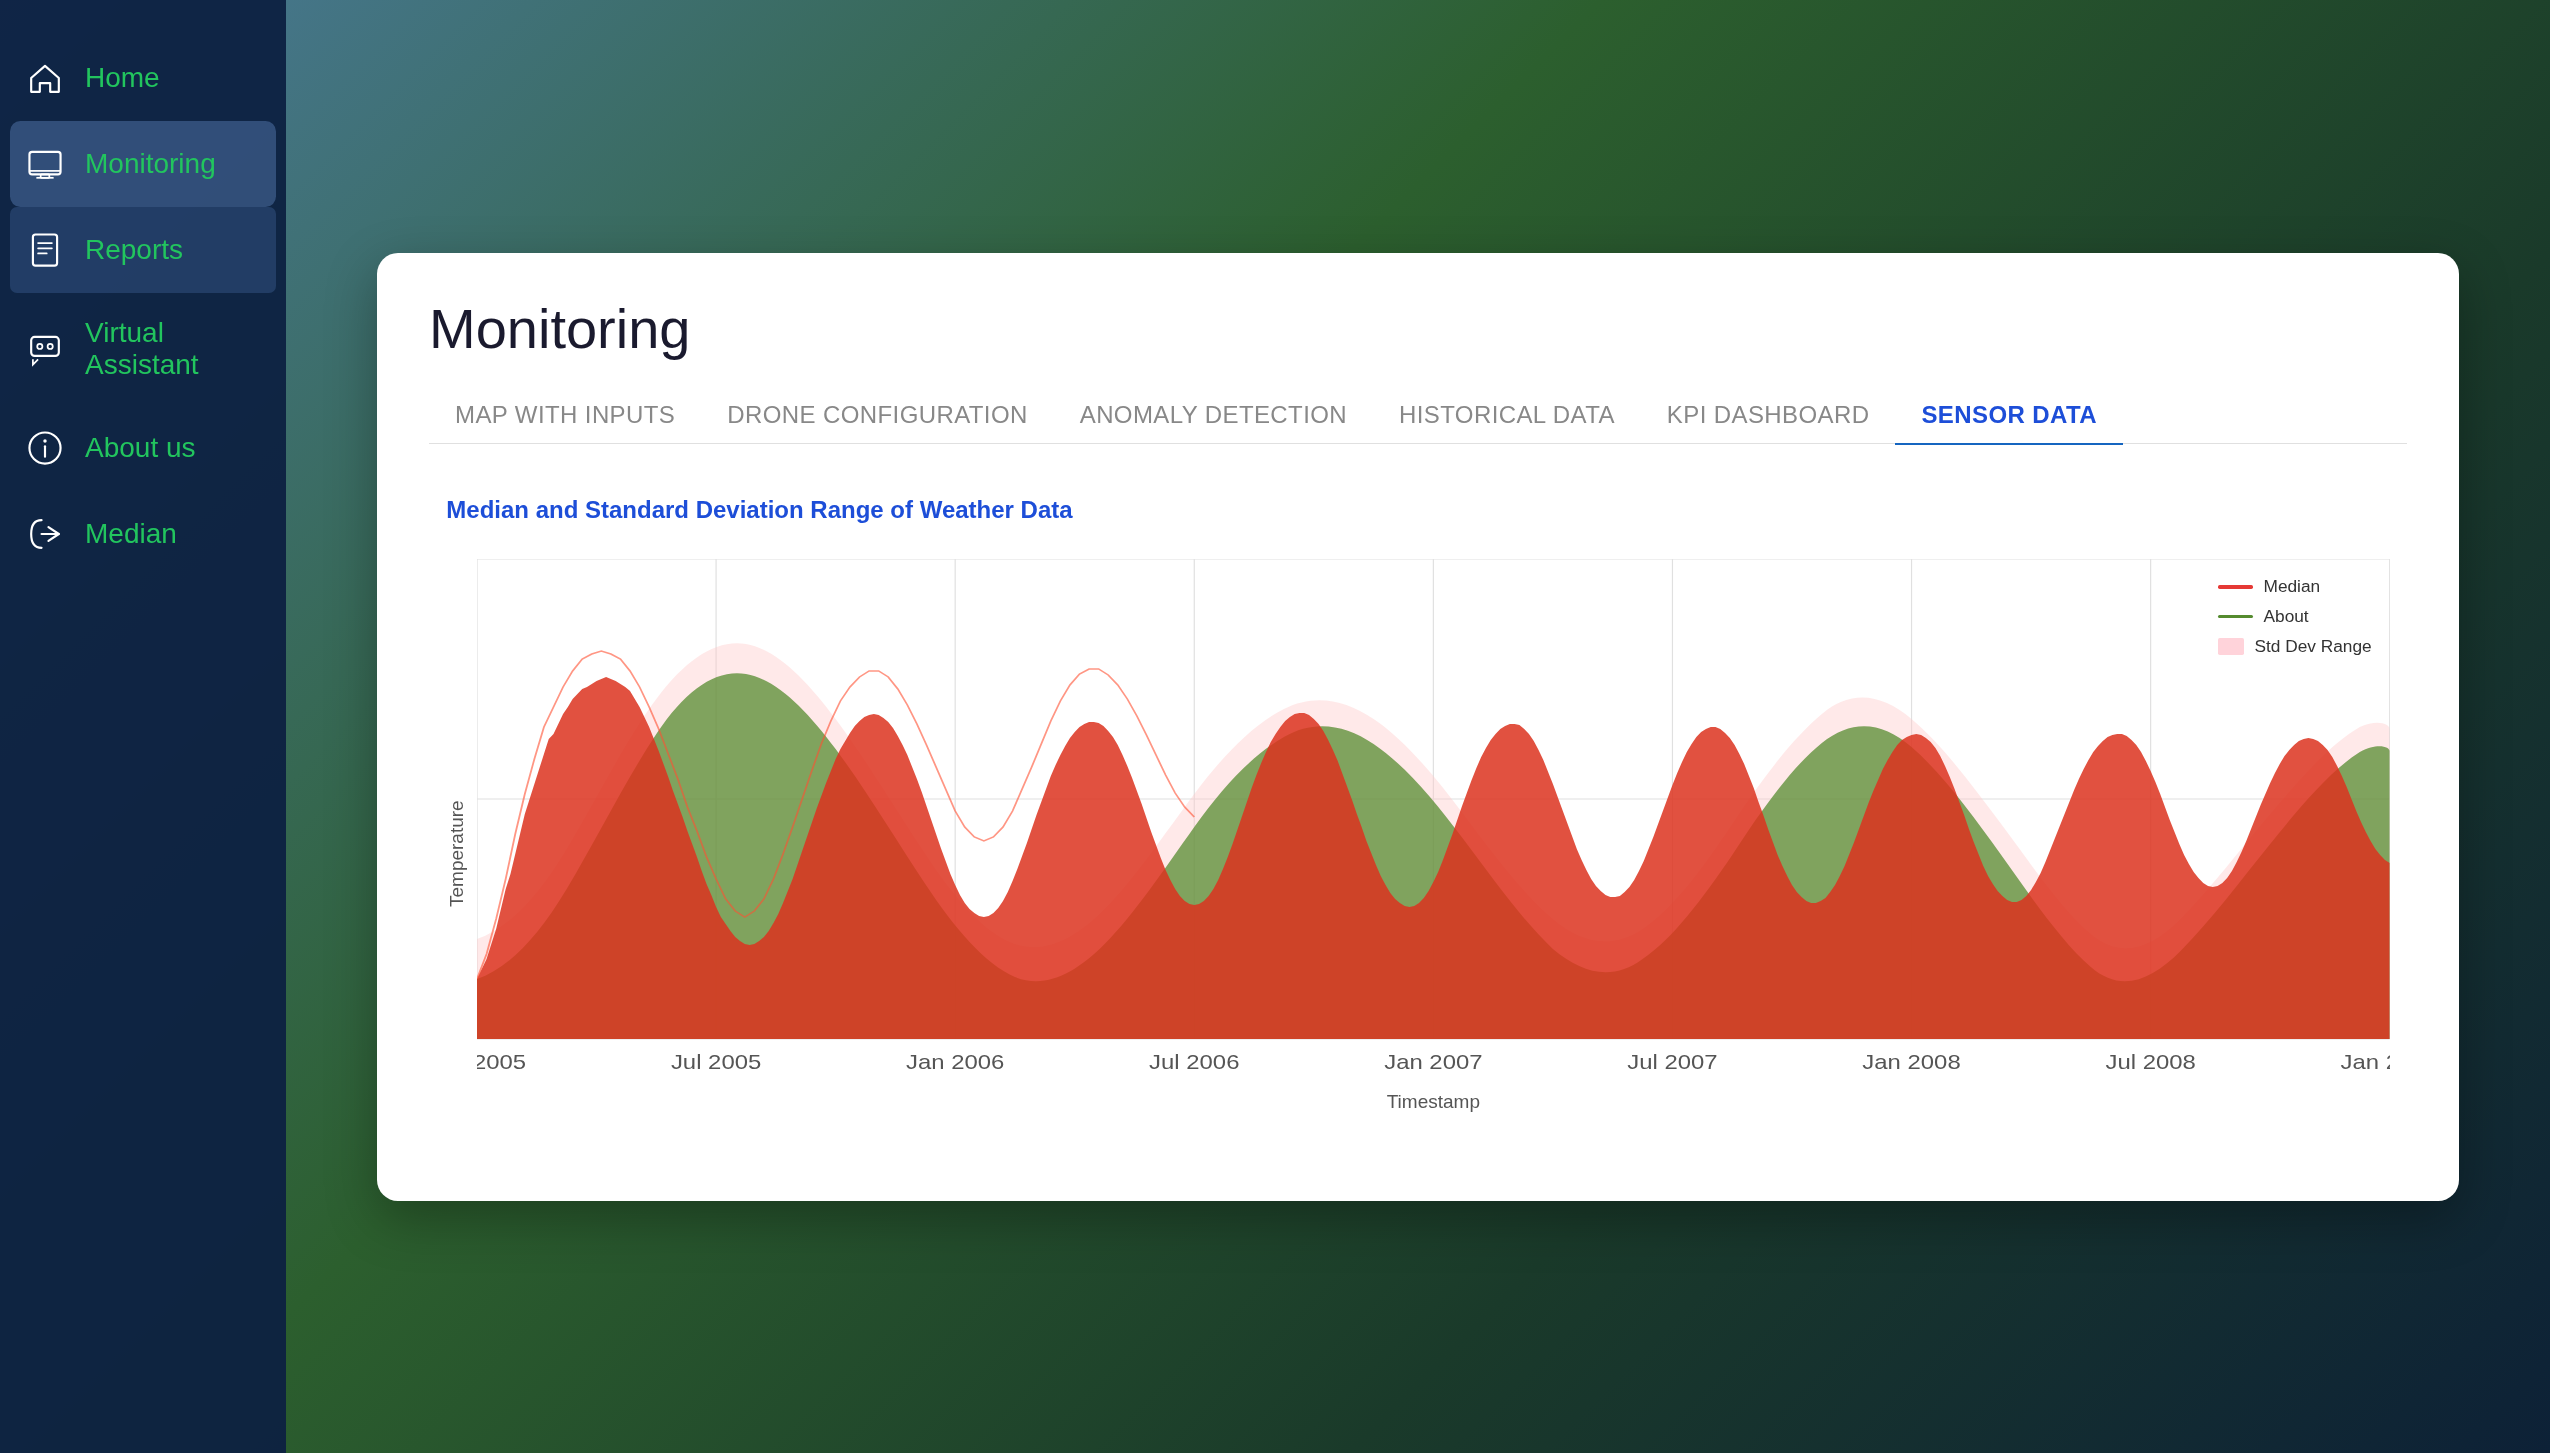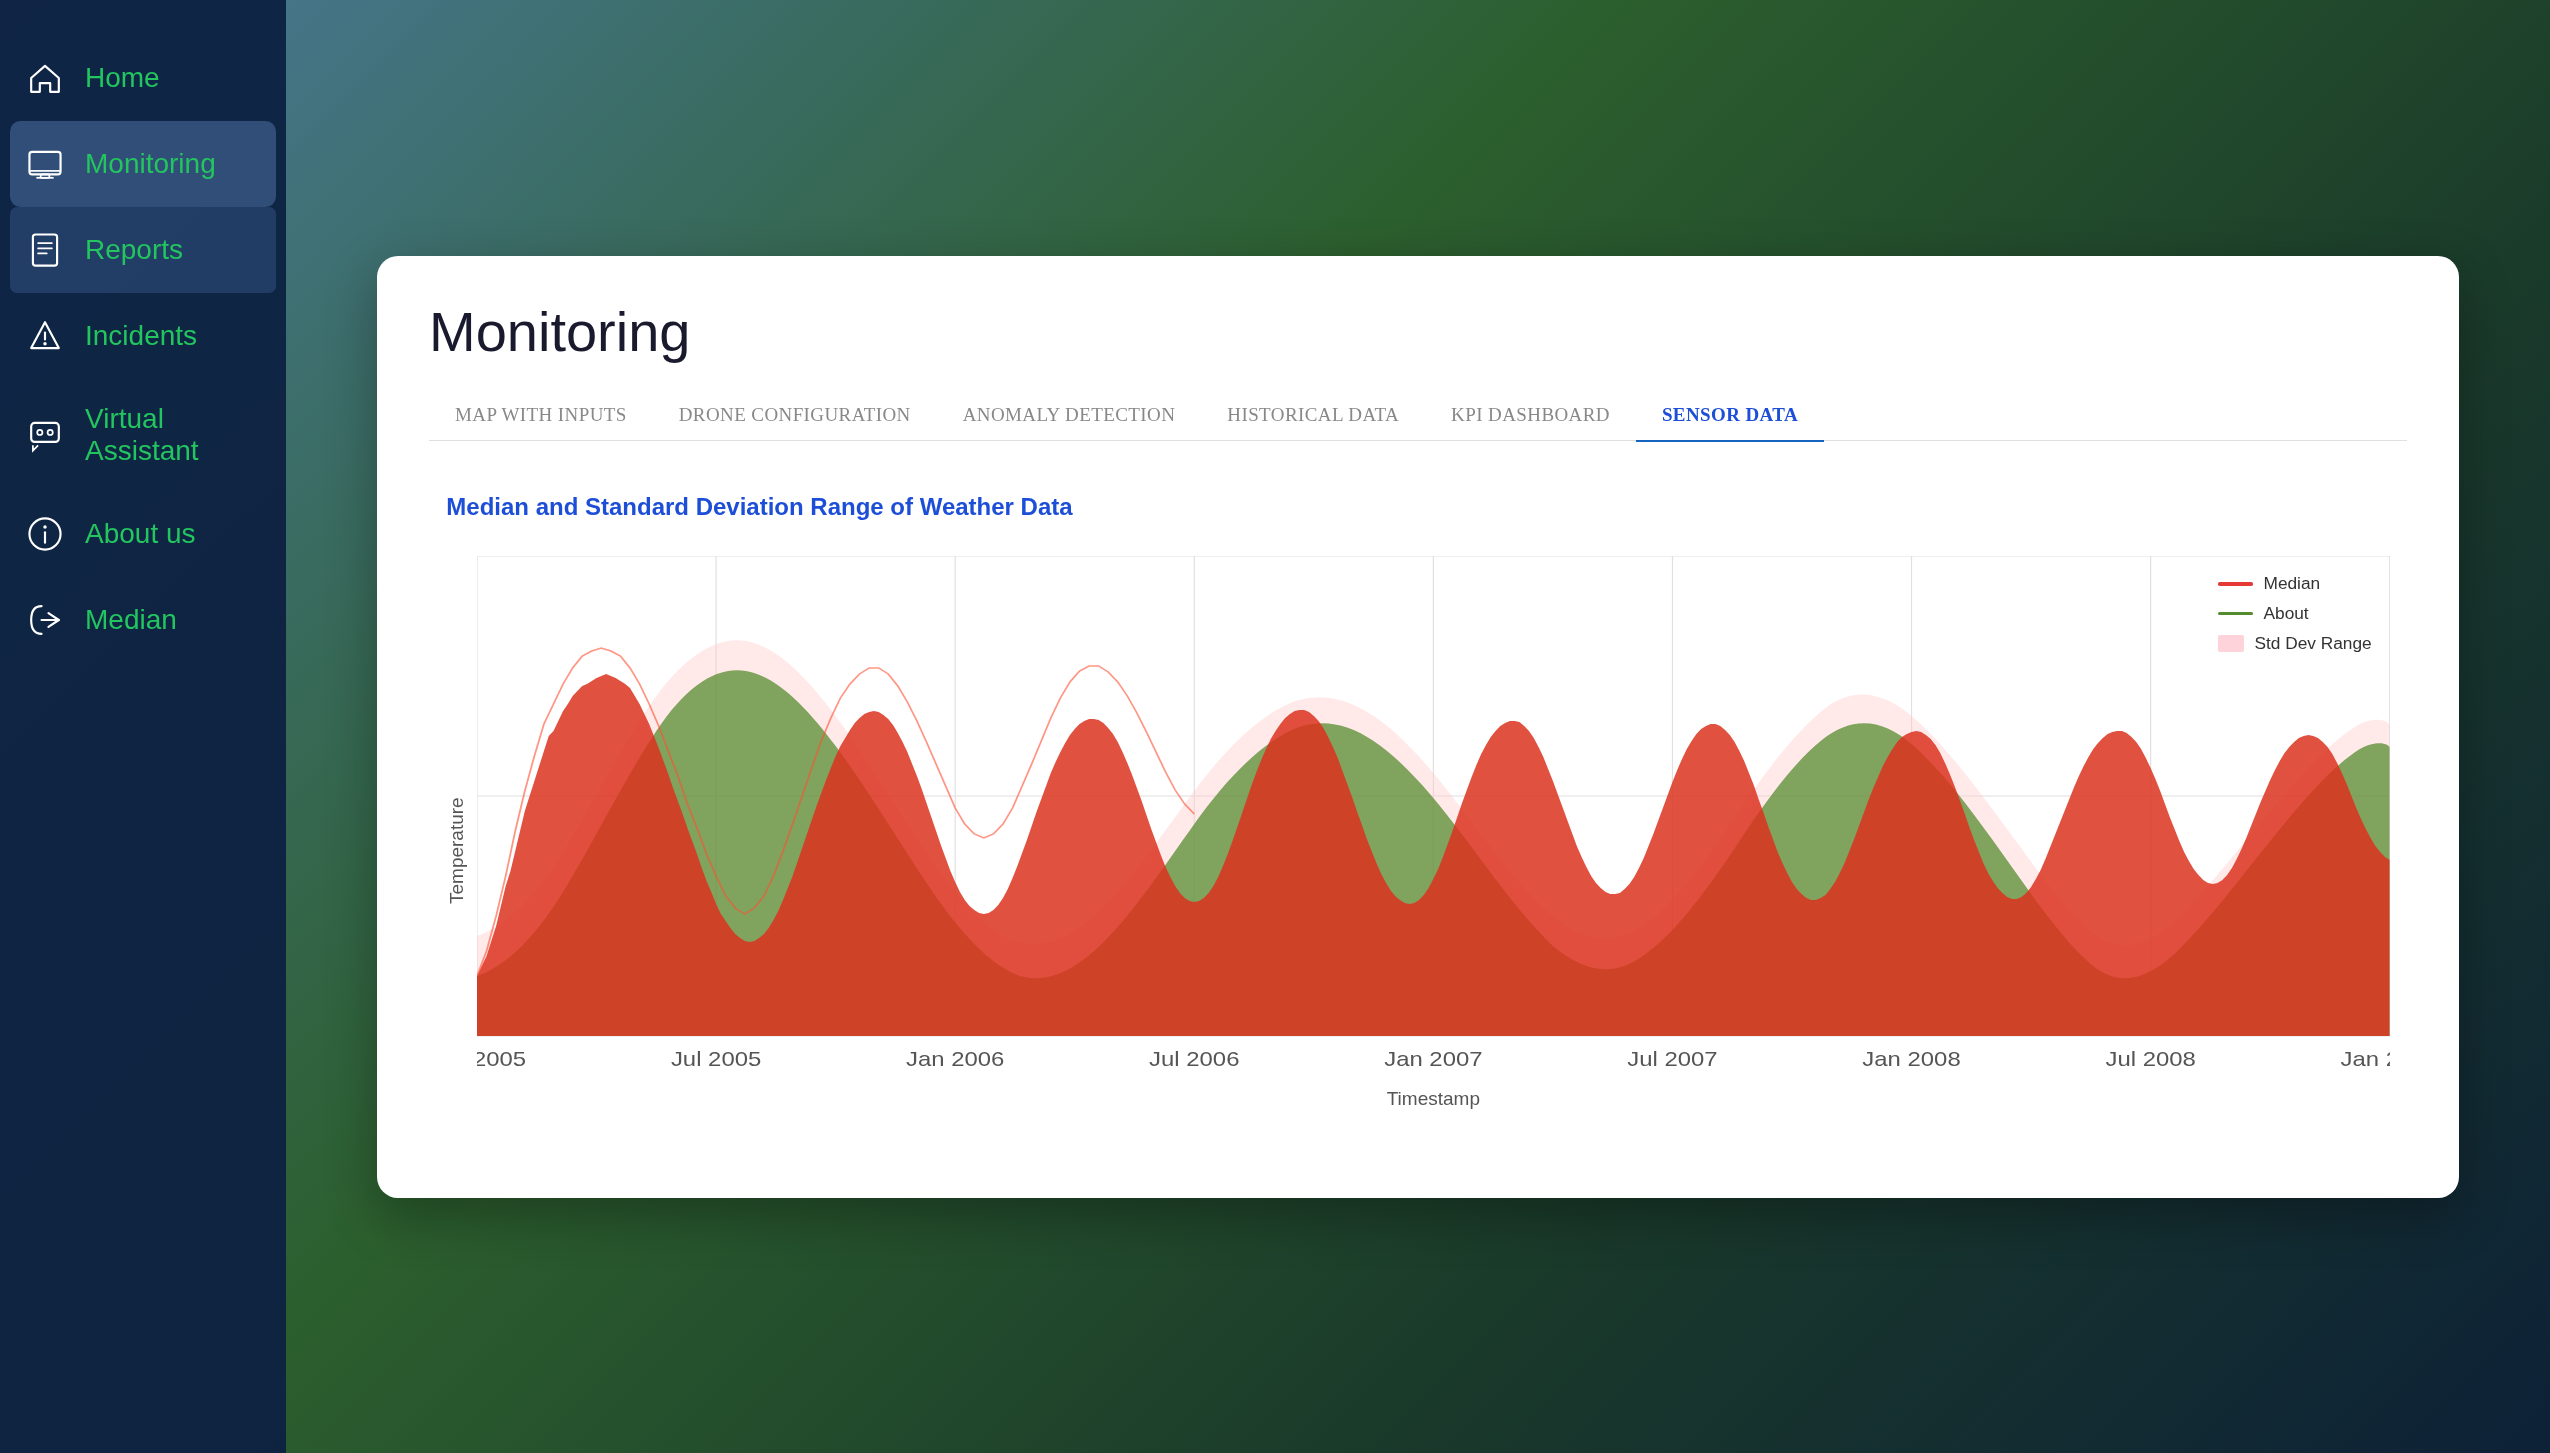--- a/index.html
+++ b/index.html
@@ -122,29 +122,28 @@
     
     .tabs {
       display: flex;
       gap: 0;
       border-bottom: 1.7px solid #e0e0e0;
       margin-bottom: 43px;
     }
 
     .tab {
       padding: 14px 26px;
-      font-size: 19px;
+      font-size: 24px;
       color: #888;
       cursor: pointer;
       text-transform: uppercase;
       letter-spacing: 0.4px;
       border-bottom: 2.6px solid transparent;
       margin-bottom: -1.7px;
       white-space: nowrap;
-      font-family: Liberation Serif, serif;
     }
 
     .tab.active {
       color: #1d4ed8;
       border-bottom: 2.6px solid #1565c0;
       font-weight: 600;
     }
 
     
     .chart-container {
@@ -248,28 +247,20 @@
     </div>
 
     <div class="nav-item active-light">
       <svg class="nav-icon" viewBox="0 0 44 44" fill="none">
         <rect x="8" y="4" width="28" height="36" rx="3" stroke="white" stroke-width="2.5" fill="none"></rect>
         <path d="M14 14h16M14 20h16M14 26h10" stroke="white" stroke-width="2" stroke-linecap="round"></path>
       </svg>
       <span>Reports</span>
     </div>
 
-    <div class="nav-item">
-      <svg class="nav-icon" viewBox="0 0 44 44" fill="none">
-        <path d="M22 6L38 36H6L22 6Z" stroke="white" stroke-width="2.5" fill="none" stroke-linejoin="round"></path>
-        <line x1="22" y1="18" x2="22" y2="26" stroke="white" stroke-width="2.5" stroke-linecap="round"></line>
-        <circle cx="22" cy="31" r="2" fill="white"></circle>
-      </svg>
-      <span>Incidents</span>
-    </div>
 
     <div class="nav-item">
       <svg class="nav-icon" viewBox="0 0 44 44" fill="none">
         <rect x="6" y="8" width="32" height="22" rx="4" stroke="white" stroke-width="2.5" fill="none"></rect>
         <path d="M14 34l-6 6V34" stroke="white" stroke-width="2" fill="none"></path>
         <circle cx="16" cy="19" r="3" stroke="white" stroke-width="2" fill="none"></circle>
         <circle cx="28" cy="19" r="3" stroke="white" stroke-width="2" fill="none"></circle>
       </svg>
       <span>Virtual Assistant</span>
     </div>

